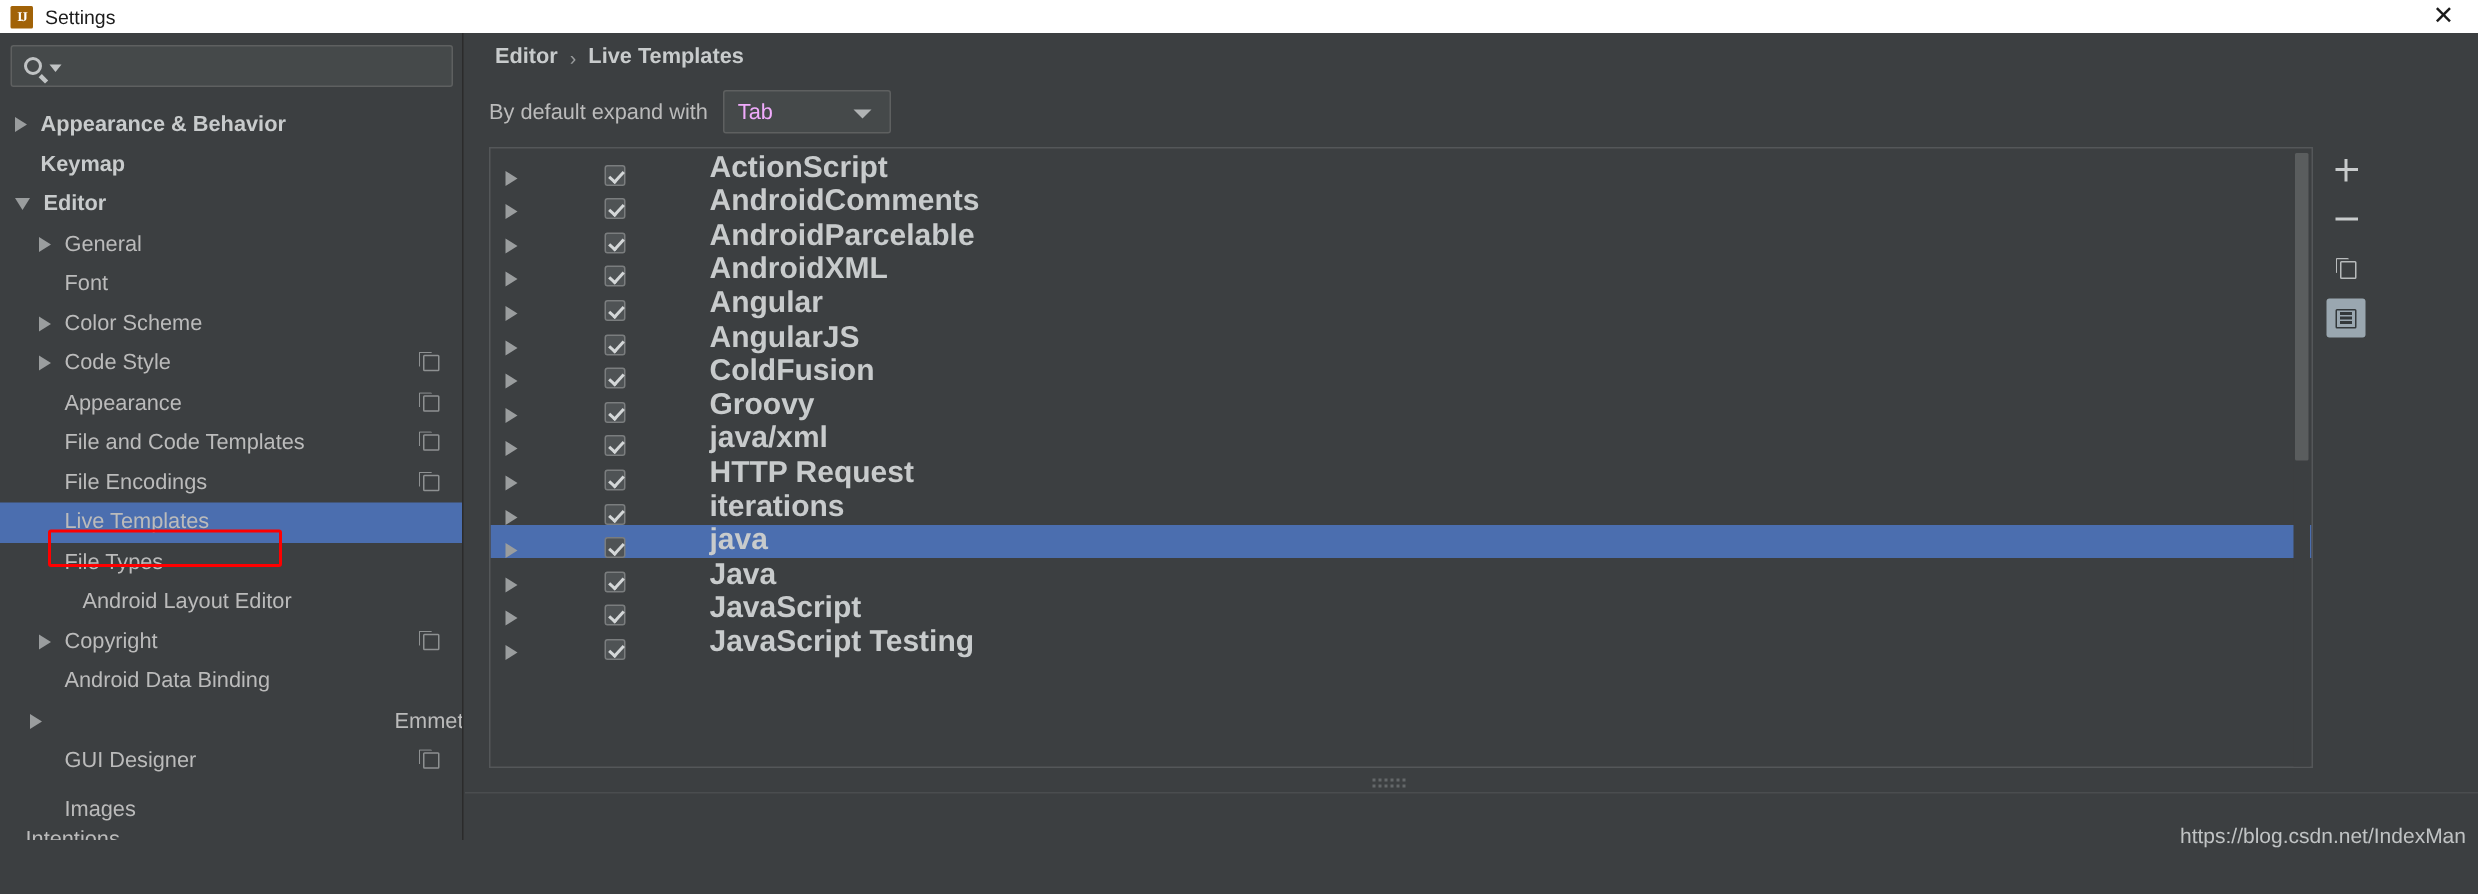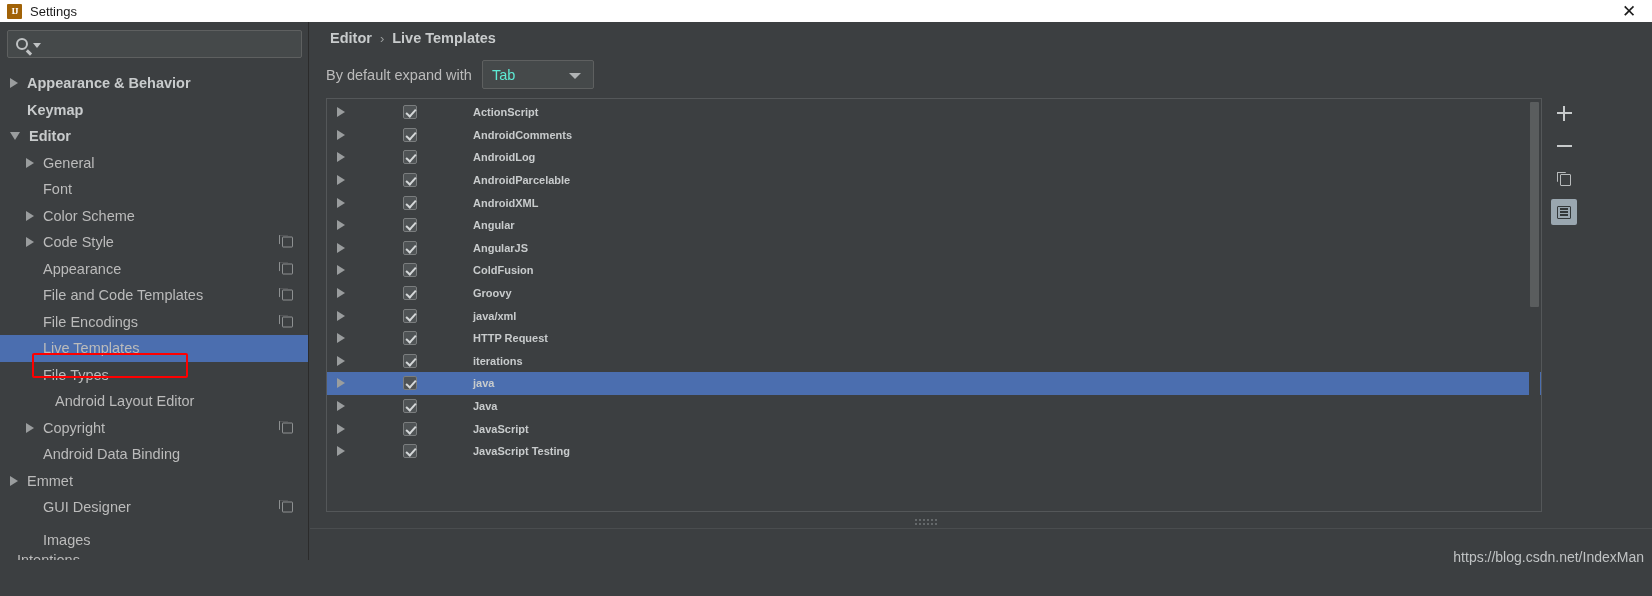--- a/index.html
+++ b/index.html
@@ -161,21 +161,21 @@
   #expand-label { font-size: 14.5px; color: #bbbbbb; }
   #expand-select {
     width: 112px; height: 29px;
     background: #45494a;
     border: 1px solid #5e6060;
     border-radius: 2px;
     display: flex; align-items: center;
     position: relative;
   }
   #expand-select-value {
-    margin-left: 9px; font-size: 14.5px; color: #5eead4;
+    margin-left: 9px; font-size: 14.5px; color: #f0abfc;
   }
   #expand-select-arrow {
     position: absolute; right: 12px; top: 50%;
     margin-top: -2px;
     width: 0; height: 0;
     border-left: 6px solid transparent;
     border-right: 6px solid transparent;
     border-top: 6px solid #b0b3b4;
   }
 
@@ -183,23 +183,23 @@
   #list-box {
     position: absolute; left: 16px; top: 76px;
     width: 1216px; height: 414px;
     background: #3c3f41;
     border: 1px solid #545759;
     overflow: hidden;
   }
   #list-inner { position: relative; padding-top: 2px; }
   .lt-row {
     height: 22.6px;
-    display: flex; align-items: center;
+    display: flex; align-items: flex-end;
     padding-left: 10px;
-    font-size: 11px; font-weight: bold;
+    font-size: 20px; font-weight: bold;
     color: #c8cbcc;
     white-space: nowrap;
     gap: 48px;
   }
   .lt-row.selected { background: #4b6eaf; }
   .lt-tri {
     width: 0; height: 0; flex: 0 0 auto;
     border-top: 5.5px solid transparent;
     border-bottom: 5.5px solid transparent;
     border-left: 8px solid #9a9d9e;
@@ -387,21 +387,21 @@
           </div>
           <div class="tree-row" style="padding-left: 26px;">
             <span class="tri"></span>
             <span class="tree-label" style="margin-left: 9px;">Copyright</span>
             <span class="copy-glyph"></span>
           </div>
           <div class="tree-row" style="padding-left: 26px;">
             <span class="tri-spacer"></span>
             <span class="tree-label" style="margin-left: 9px;">Android Data Binding</span>
           </div>
-          <div class="tree-row" style="padding-left: 10px;">
+          <div class="tree-row" style="padding-left: 20px; justify-content: space-between;">
             <span class="tri"></span>
             <span class="tree-label" style="margin-left: 9px;">Emmet</span>
           </div>
           <div class="tree-row" style="padding-left: 26px;">
             <span class="tri-spacer"></span>
             <span class="tree-label" style="margin-left: 9px;">GUI Designer</span>
             <span class="copy-glyph"></span>
           </div>
           <div class="tree-row" style="padding-left: 26px;">
             <span class="tri-spacer"></span>
@@ -437,25 +437,20 @@
       <div id="list-inner">
           <div class="lt-row">
             <span class="lt-tri"></span>
             <span class="lt-check"></span>
             <span>ActionScript</span>
           </div>
           <div class="lt-row">
             <span class="lt-tri"></span>
             <span class="lt-check"></span>
             <span>AndroidComments</span>
-          </div>
-          <div class="lt-row">
-            <span class="lt-tri"></span>
-            <span class="lt-check"></span>
-            <span>AndroidLog</span>
           </div>
           <div class="lt-row">
             <span class="lt-tri"></span>
             <span class="lt-check"></span>
             <span>AndroidParcelable</span>
           </div>
           <div class="lt-row">
             <span class="lt-tri"></span>
             <span class="lt-check"></span>
             <span>AndroidXML</span>

